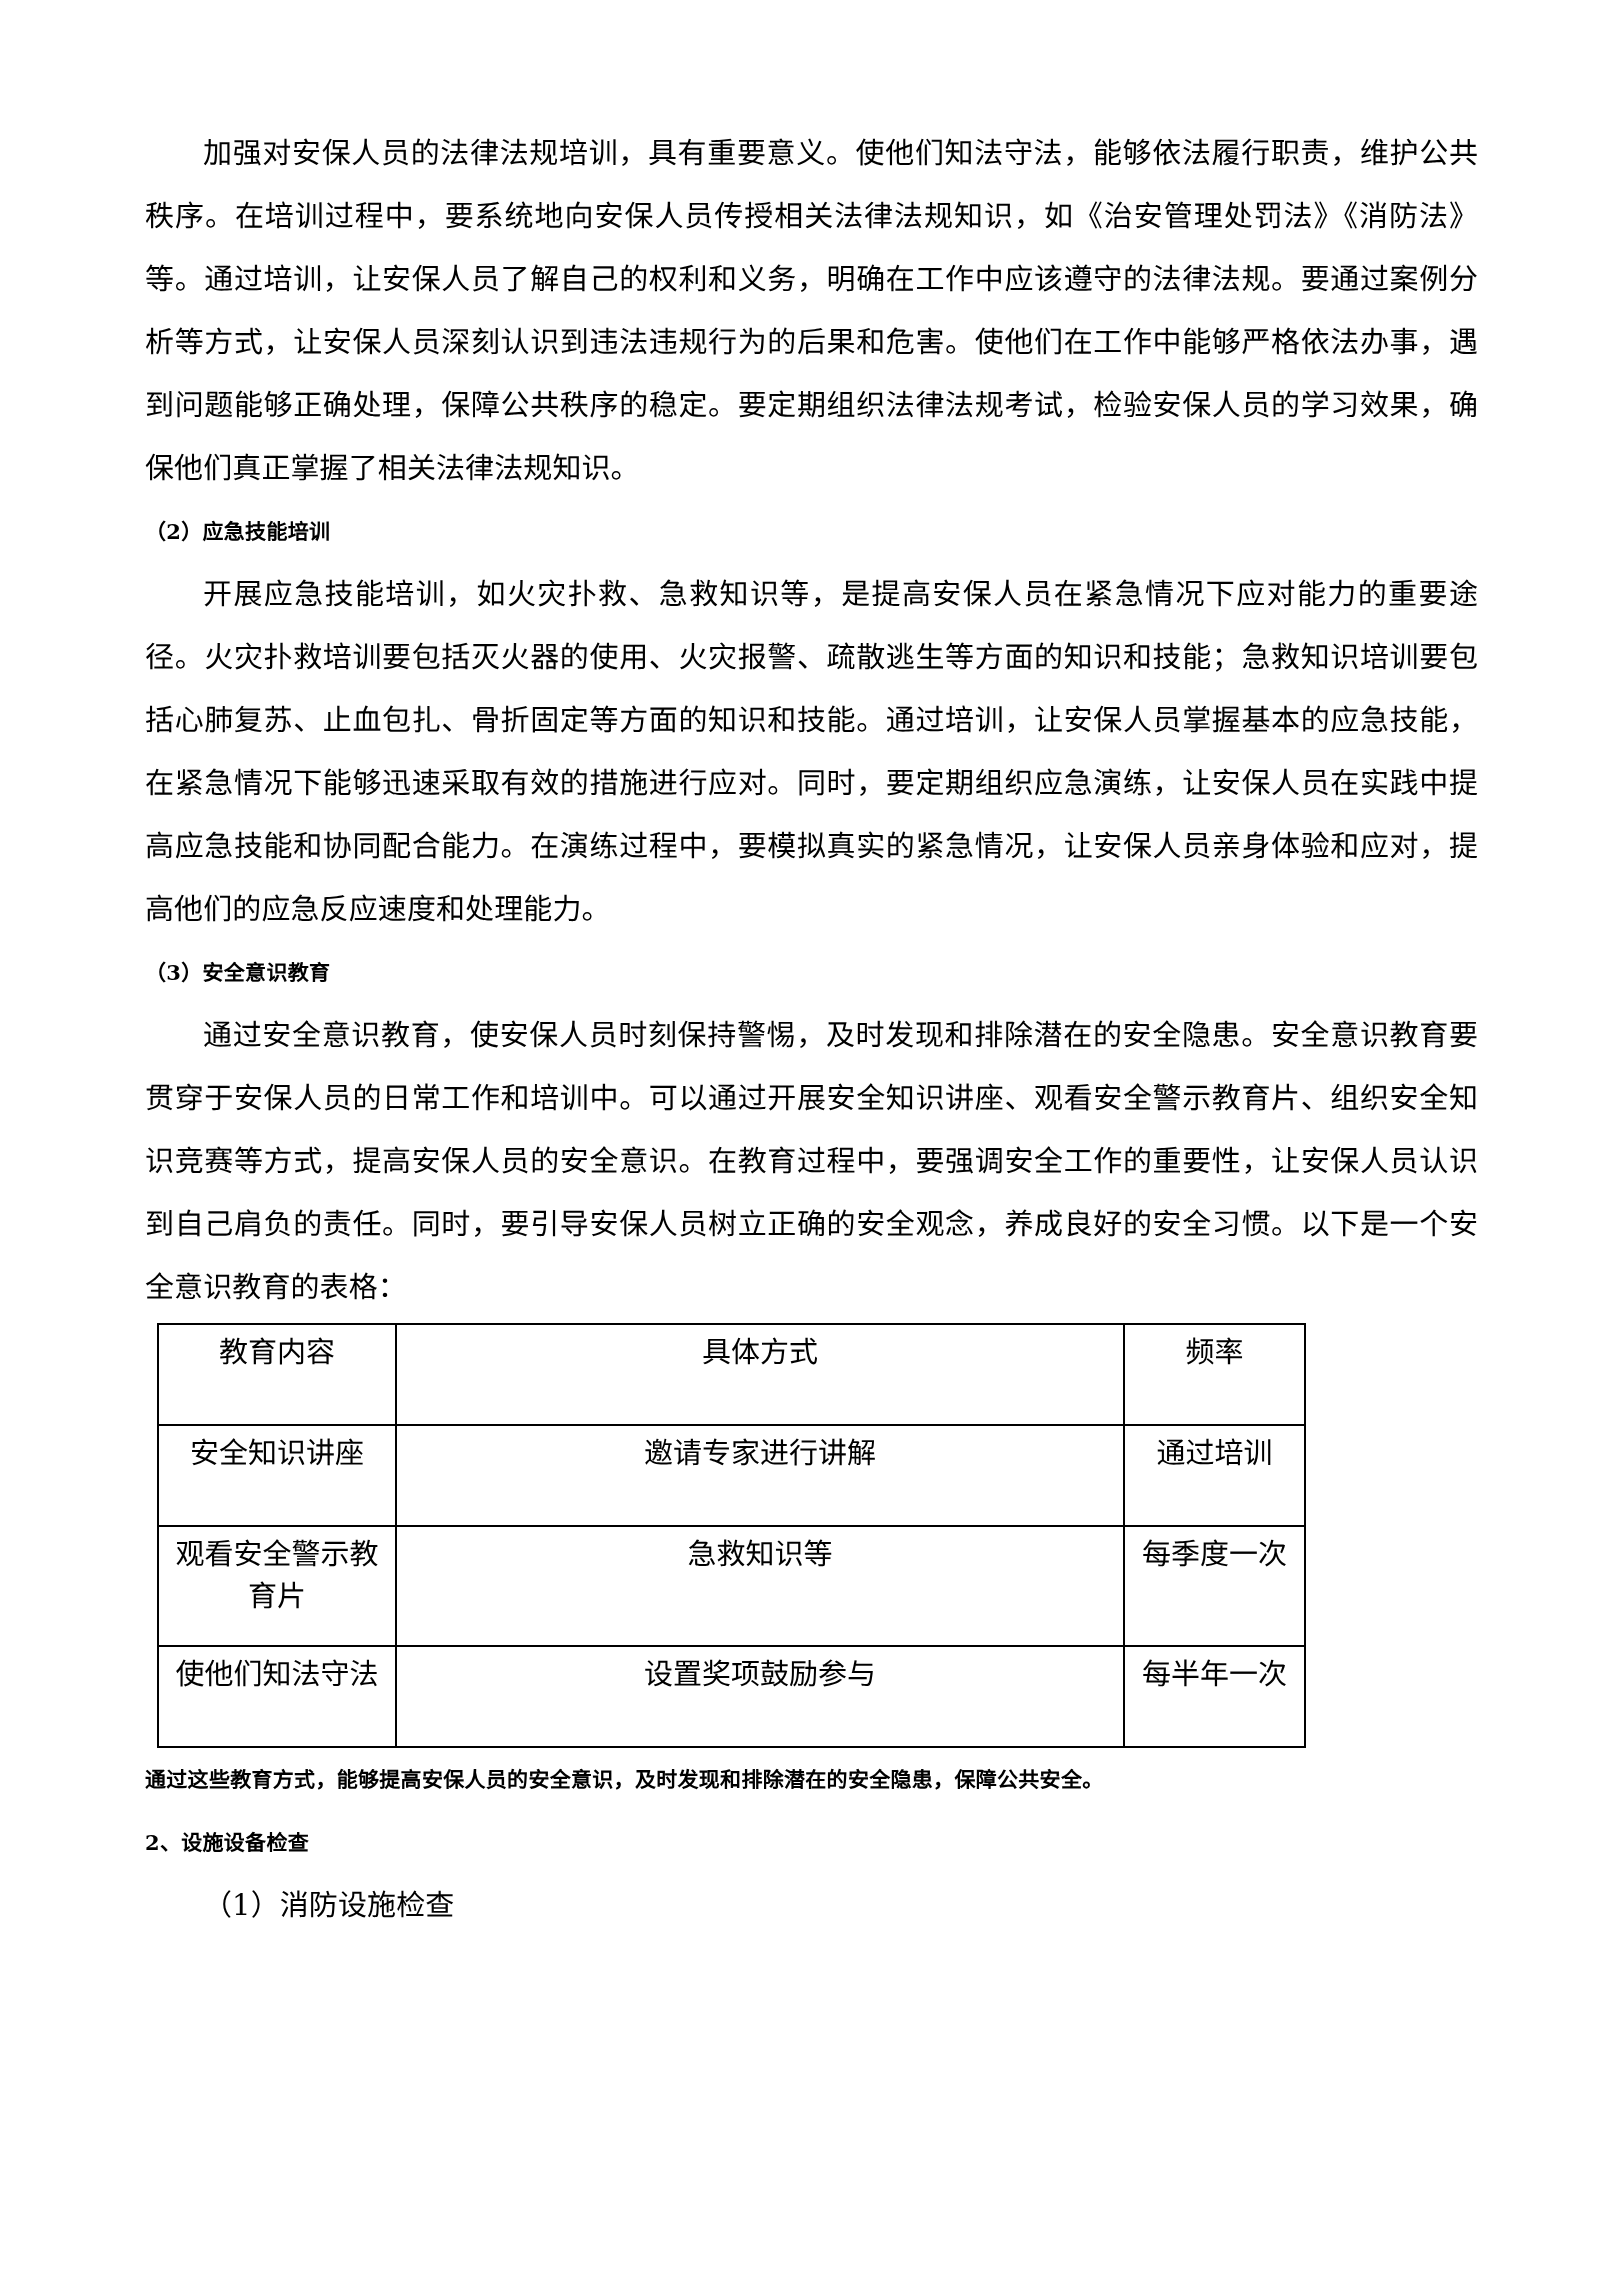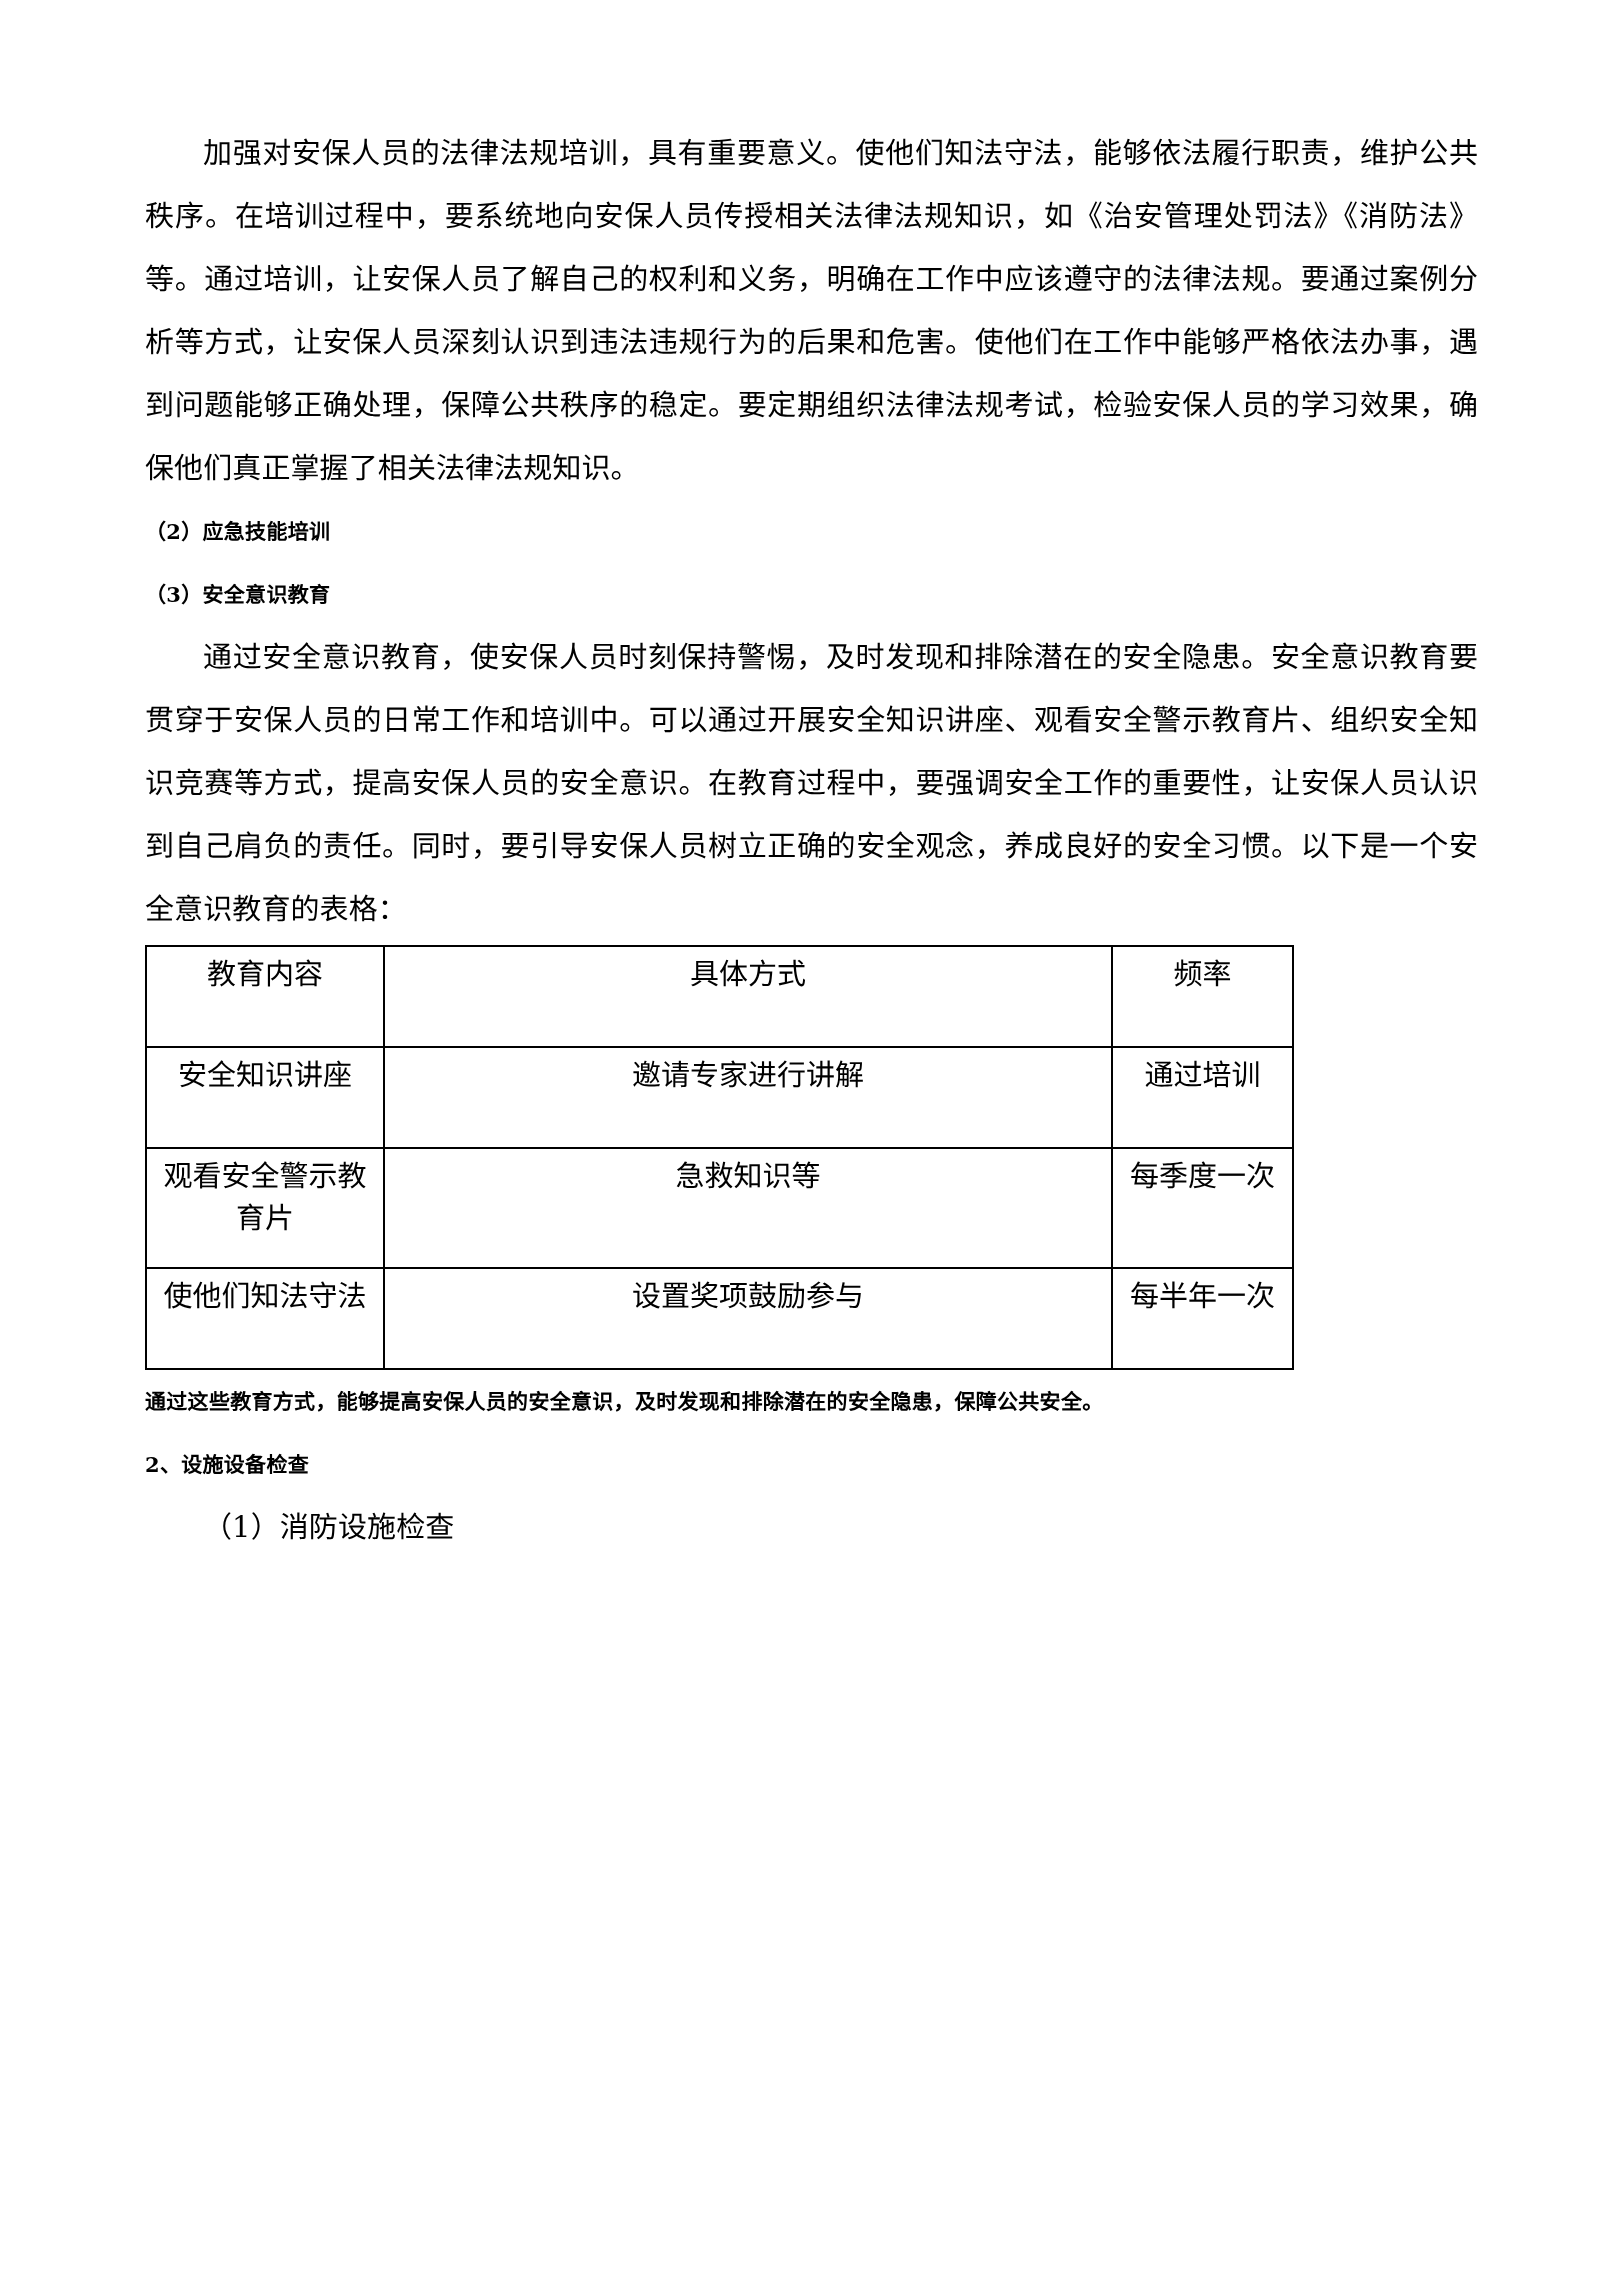--- a/index.html
+++ b/index.html
@@ -55,20 +55,21 @@
   
   .tbl-wrap {
     width: 1147px;
     margin: 3.9px 0 0 0;
   }
 
   table.edu-table {
     border-collapse: collapse;
     width: 1147px;
     table-layout: fixed;
+    margin-left: 12px;
   }
 
   table.edu-table col.c1 { width: 238px; }
   table.edu-table col.c2 { width: 728px; }
   table.edu-table col.c3 { width: 181px; }
 
   table.edu-table td {
     border: 2px solid #000000;
     padding: 6.5px 5.2px 27.5px 5.2px;
     height: 65px;
@@ -82,20 +83,21 @@
 </head>
 <body>
 
 <div class="page">
   <div class="doc-body">
 
     <p class="para">加强对安保人员的法律法规培训，具有重要意义。使他们知法守法，能够依法履行职责，维护公共秩序。在培训过程中，要系统地向安保人员传授相关法律法规知识，如《治安管理处罚法》《消防法》等。通过培训，让安保人员了解自己的权利和义务，明确在工作中应该遵守的法律法规。要通过案例分析等方式，让安保人员深刻认识到违法违规行为的后果和危害。使他们在工作中能够严格依法办事，遇到问题能够正确处理，保障公共秩序的稳定。要定期组织法律法规考试，检验安保人员的学习效果，确保他们真正掌握了相关法律法规知识。</p>
 
     <h3 class="heading">（2）应急技能培训</h3>
 
+    <p class="para">开展应急技能培训，如火灾扑救、急救知识等，是提高安保人员在紧急情况下应对能力的重要途径。火灾扑救培训要包括灭火器的使用、火灾报警、疏散逃生等方面的知识和技能；急救知识培训要包括心肺复苏、止血包扎、骨折固定等方面的知识和技能。通过培训，让安保人员掌握基本的应急技能，在紧急情况下能够迅速采取有效的措施进行应对。同时，要定期组织应急演练，让安保人员在实践中提高应急技能和协同配合能力。在演练过程中，要模拟真实的紧急情况，让安保人员亲身体验和应对，提高他们的应急反应速度和处理能力。</p>
 
     <h3 class="heading">（3）安全意识教育</h3>
 
     <p class="para">通过安全意识教育，使安保人员时刻保持警惕，及时发现和排除潜在的安全隐患。安全意识教育要贯穿于安保人员的日常工作和培训中。可以通过开展安全知识讲座、观看安全警示教育片、组织安全知识竞赛等方式，提高安保人员的安全意识。在教育过程中，要强调安全工作的重要性，让安保人员认识到自己肩负的责任。同时，要引导安保人员树立正确的安全观念，养成良好的安全习惯。以下是一个安全意识教育的表格：</p>
 
     <div class="tbl-wrap">
       <table class="edu-table">
         <colgroup>
           <col class="c1">
             <col class="c2">

